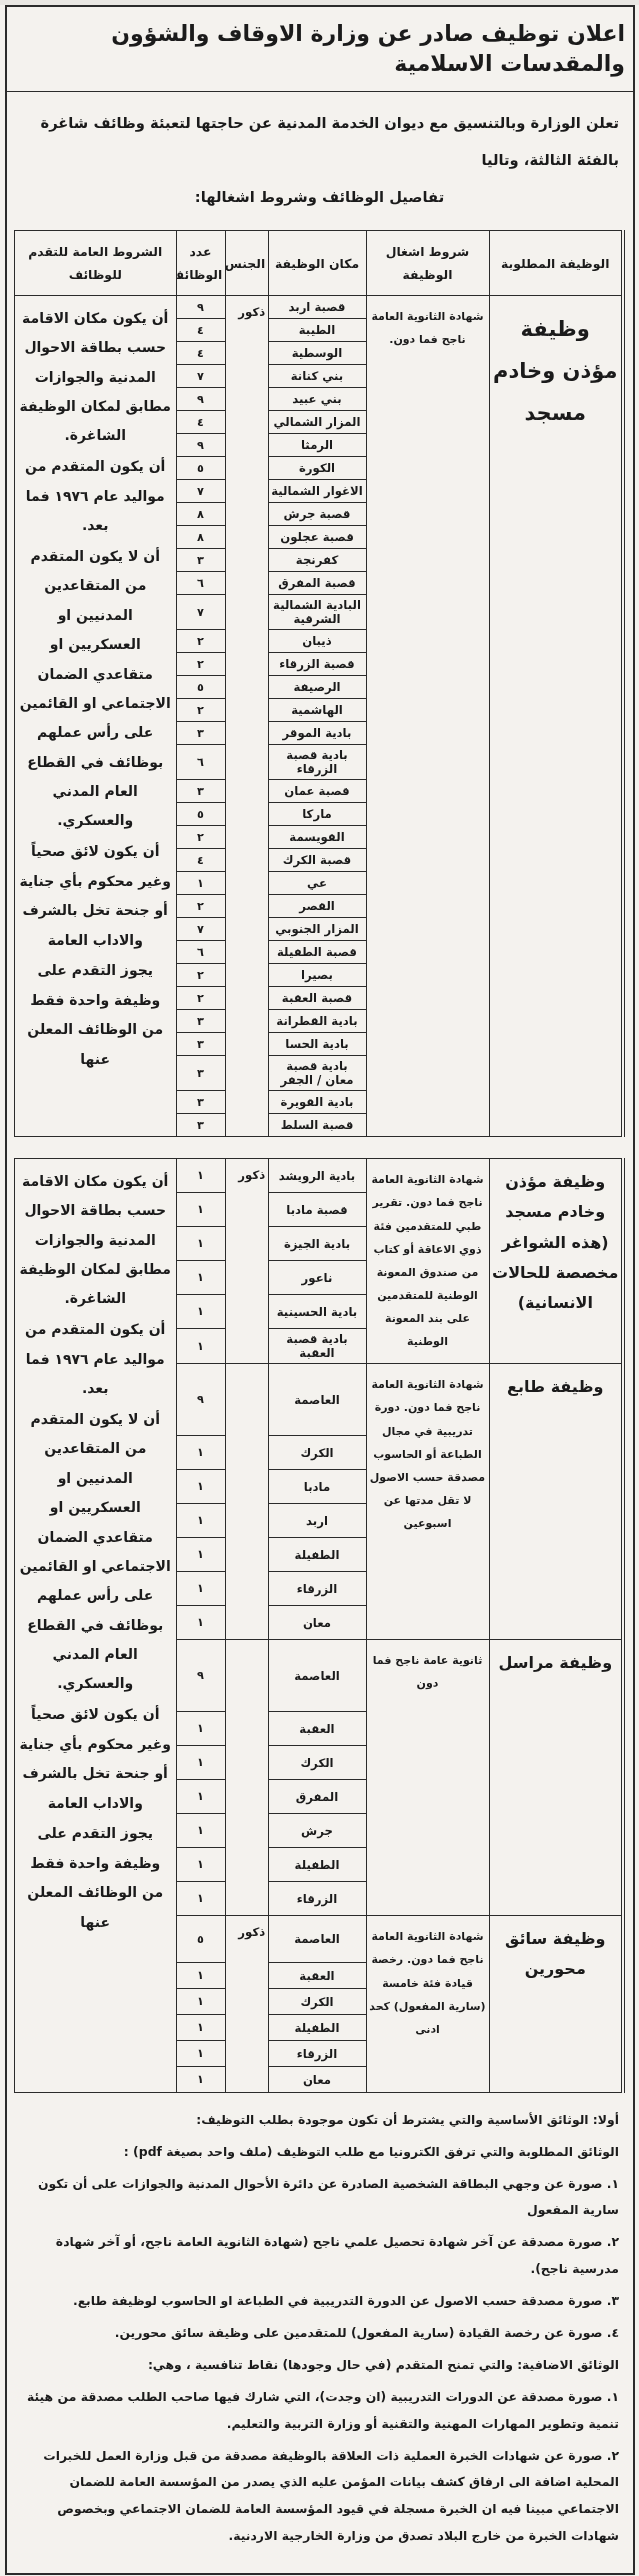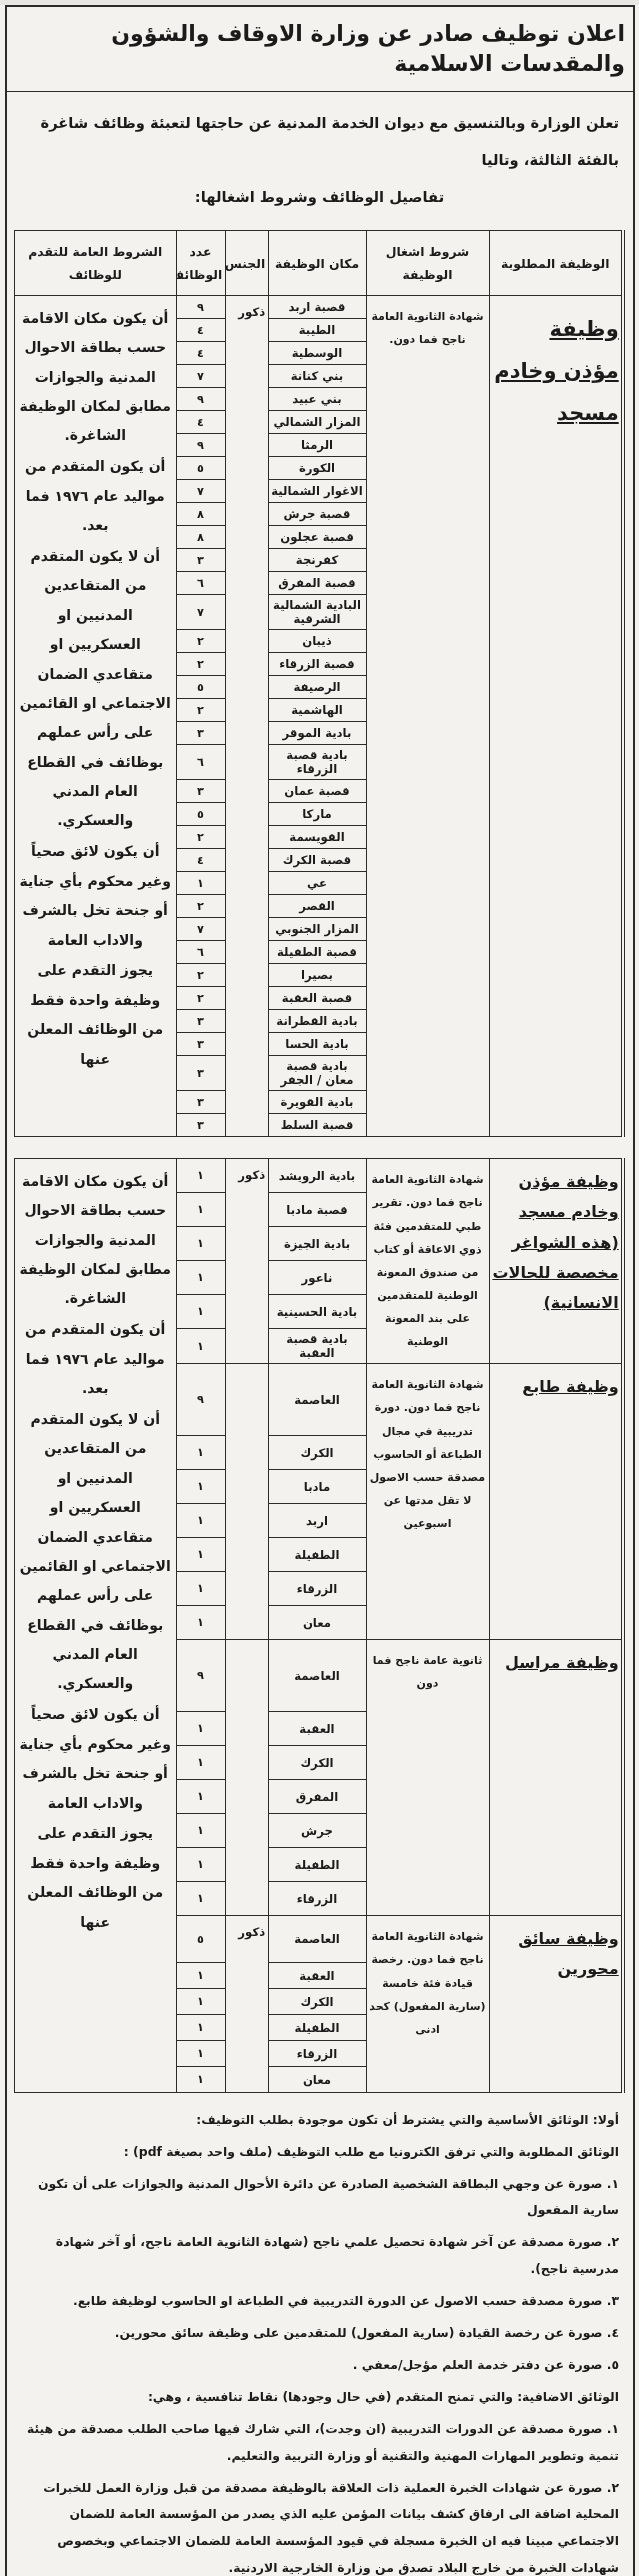--- a/index.html
+++ b/index.html
@@ -50,26 +50,25 @@
   }
   thead th {
     height: 65px;
     font-size: 12.4px;
     text-align: center;
     vertical-align: middle;
     line-height: 1.9;
   }
   td.job {
     vertical-align: top;
-    text-align: right;
+    text-align: center;
     font-size: 21px;
     line-height: 2.0;
     padding-top: 12px;
     border-right: 4.5px double #2b2b2b;
-    text-decoration: underline;
   }
   thead th.job-h { border-right: 4.5px double #2b2b2b; }
   td.cond {
     vertical-align: top;
     text-align: center;
     font-size: 11px;
     line-height: 2.1;
     padding-top: 9px;
   }
   td.loc {
@@ -438,21 +437,20 @@
 
     </div>
 
     <div class="docs">
       <p>أولا: الوثائق الأساسية والتي يشترط أن تكون موجودة بطلب التوظيف:</p>
       <p>الوثائق المطلوبة والتي ترفق الكترونيا مع طلب التوظيف (ملف واحد بصيغة pdf) :</p>
       <p>١. صورة عن وجهي البطاقة الشخصية الصادرة عن دائرة الأحوال المدنية والجوازات على أن تكون سارية المفعول</p>
       <p>٢. صورة مصدقة عن آخر شهادة تحصيل علمي ناجح (شهادة الثانوية العامة ناجح، أو آخر شهادة مدرسية ناجح).</p>
       <p>٣. صورة مصدقة حسب الاصول عن الدورة التدريبية في الطباعة او الحاسوب لوظيفة طابع.</p>
       <p>٤. صورة عن رخصة القيادة (سارية المفعول) للمتقدمين على وظيفة سائق محورين.</p>
-      <p>٥. صورة عن دفتر خدمة العلم مؤجل/معفي .</p>
       <p>الوثائق الاضافية: والتي تمنح المتقدم (في حال وجودها) نقاط تنافسية ، وهي:</p>
       <p>١. صورة مصدقة عن الدورات التدريبية (ان وجدت)، التي شارك فيها صاحب الطلب مصدقة من هيئة تنمية وتطوير المهارات المهنية والتقنية أو وزارة التربية والتعليم.</p>
       <p>٢. صورة عن شهادات الخبرة العملية ذات العلاقة بالوظيفة مصدقة من قبل وزارة العمل للخبرات المحلية اضافة الى ارفاق كشف بيانات المؤمن عليه الذي يصدر من المؤسسة العامة للضمان الاجتماعي مبينا فيه ان الخبرة مسجلة في قيود المؤسسة العامة للضمان الاجتماعي وبخصوص شهادات الخبرة من خارج البلاد تصدق من وزارة الخارجية الاردنية.</p>
 
     </div>
 
   </div>
 </div>
 
 

